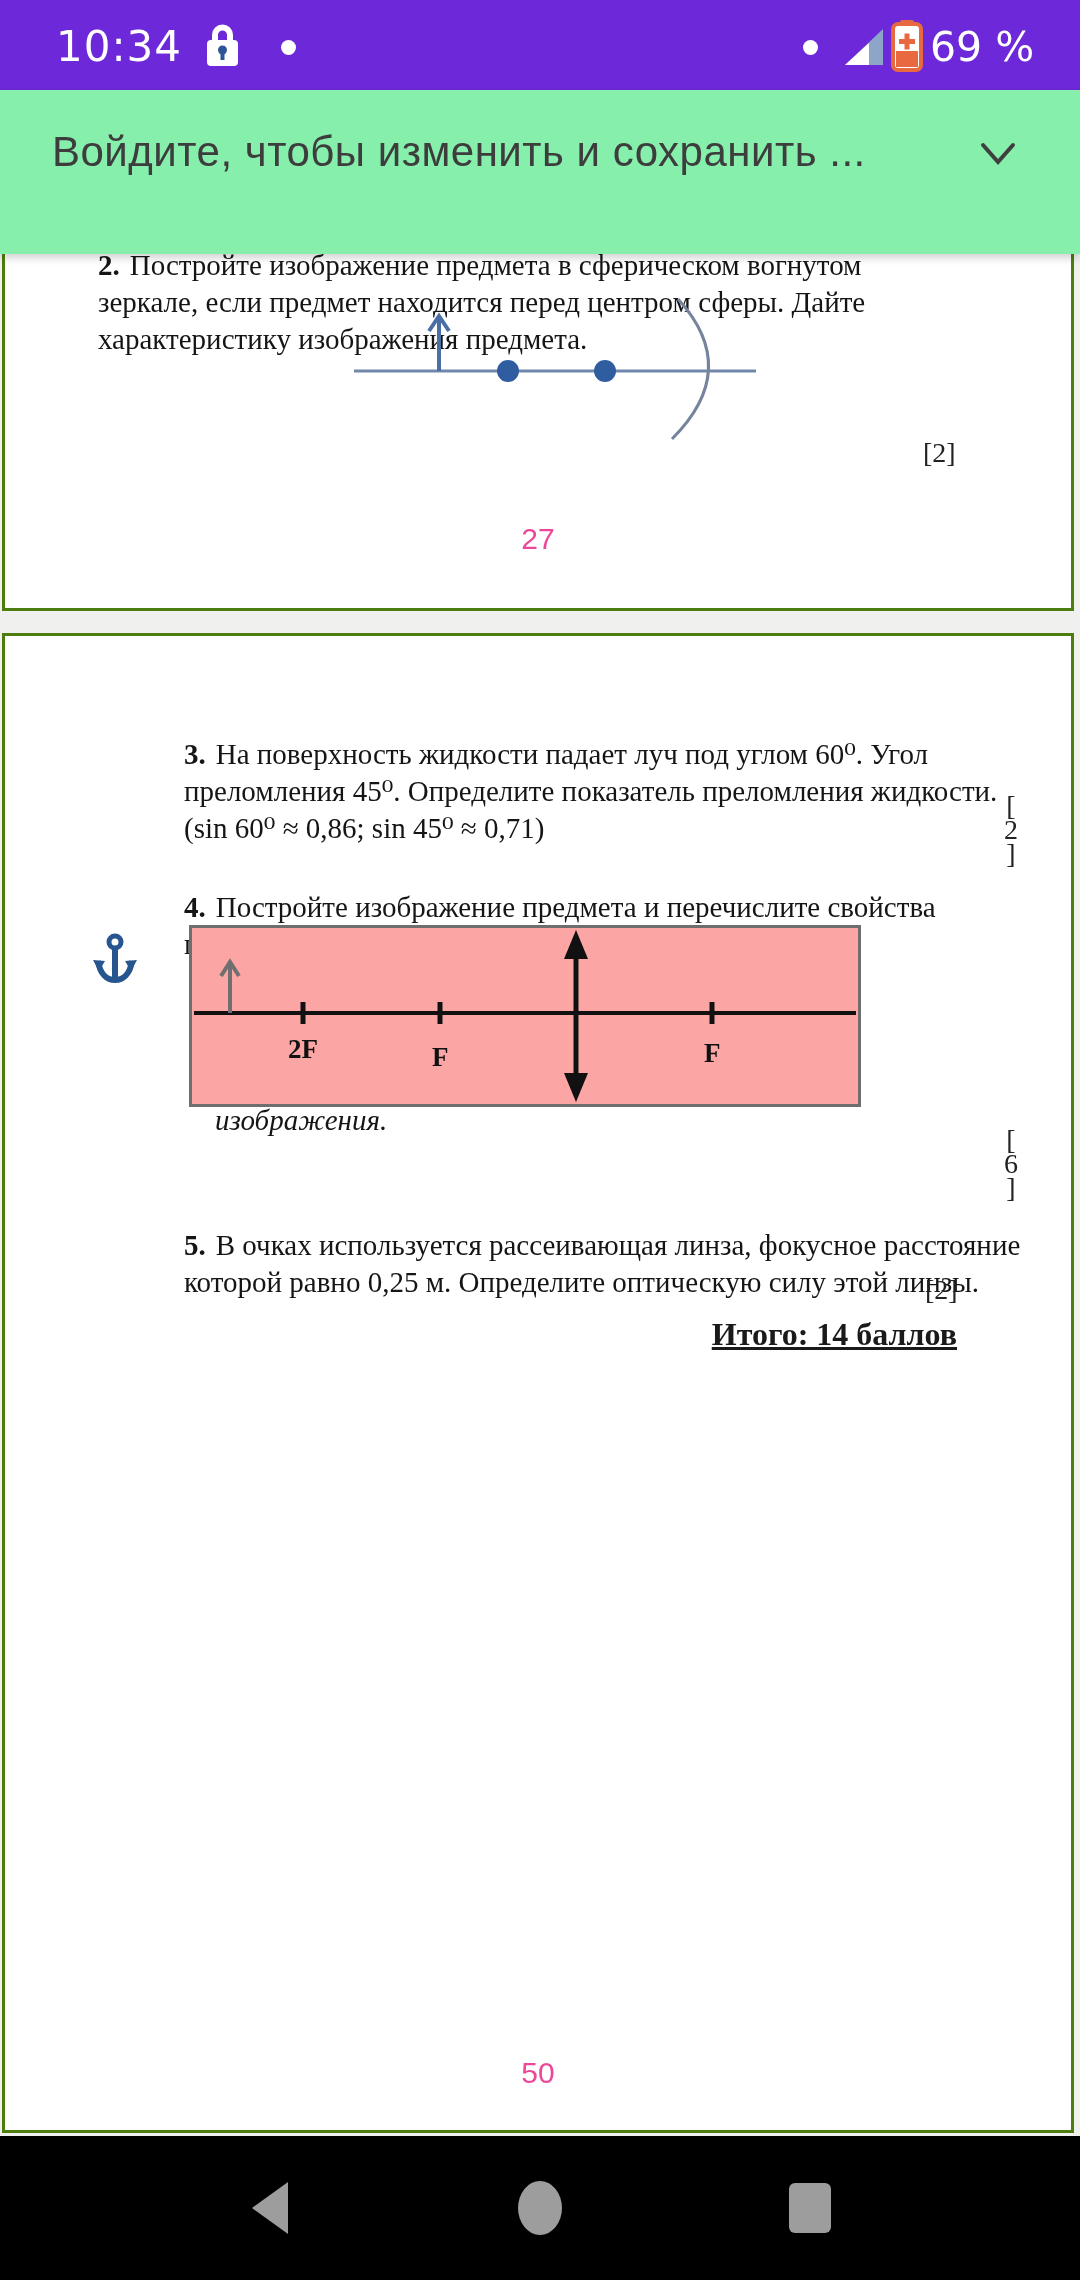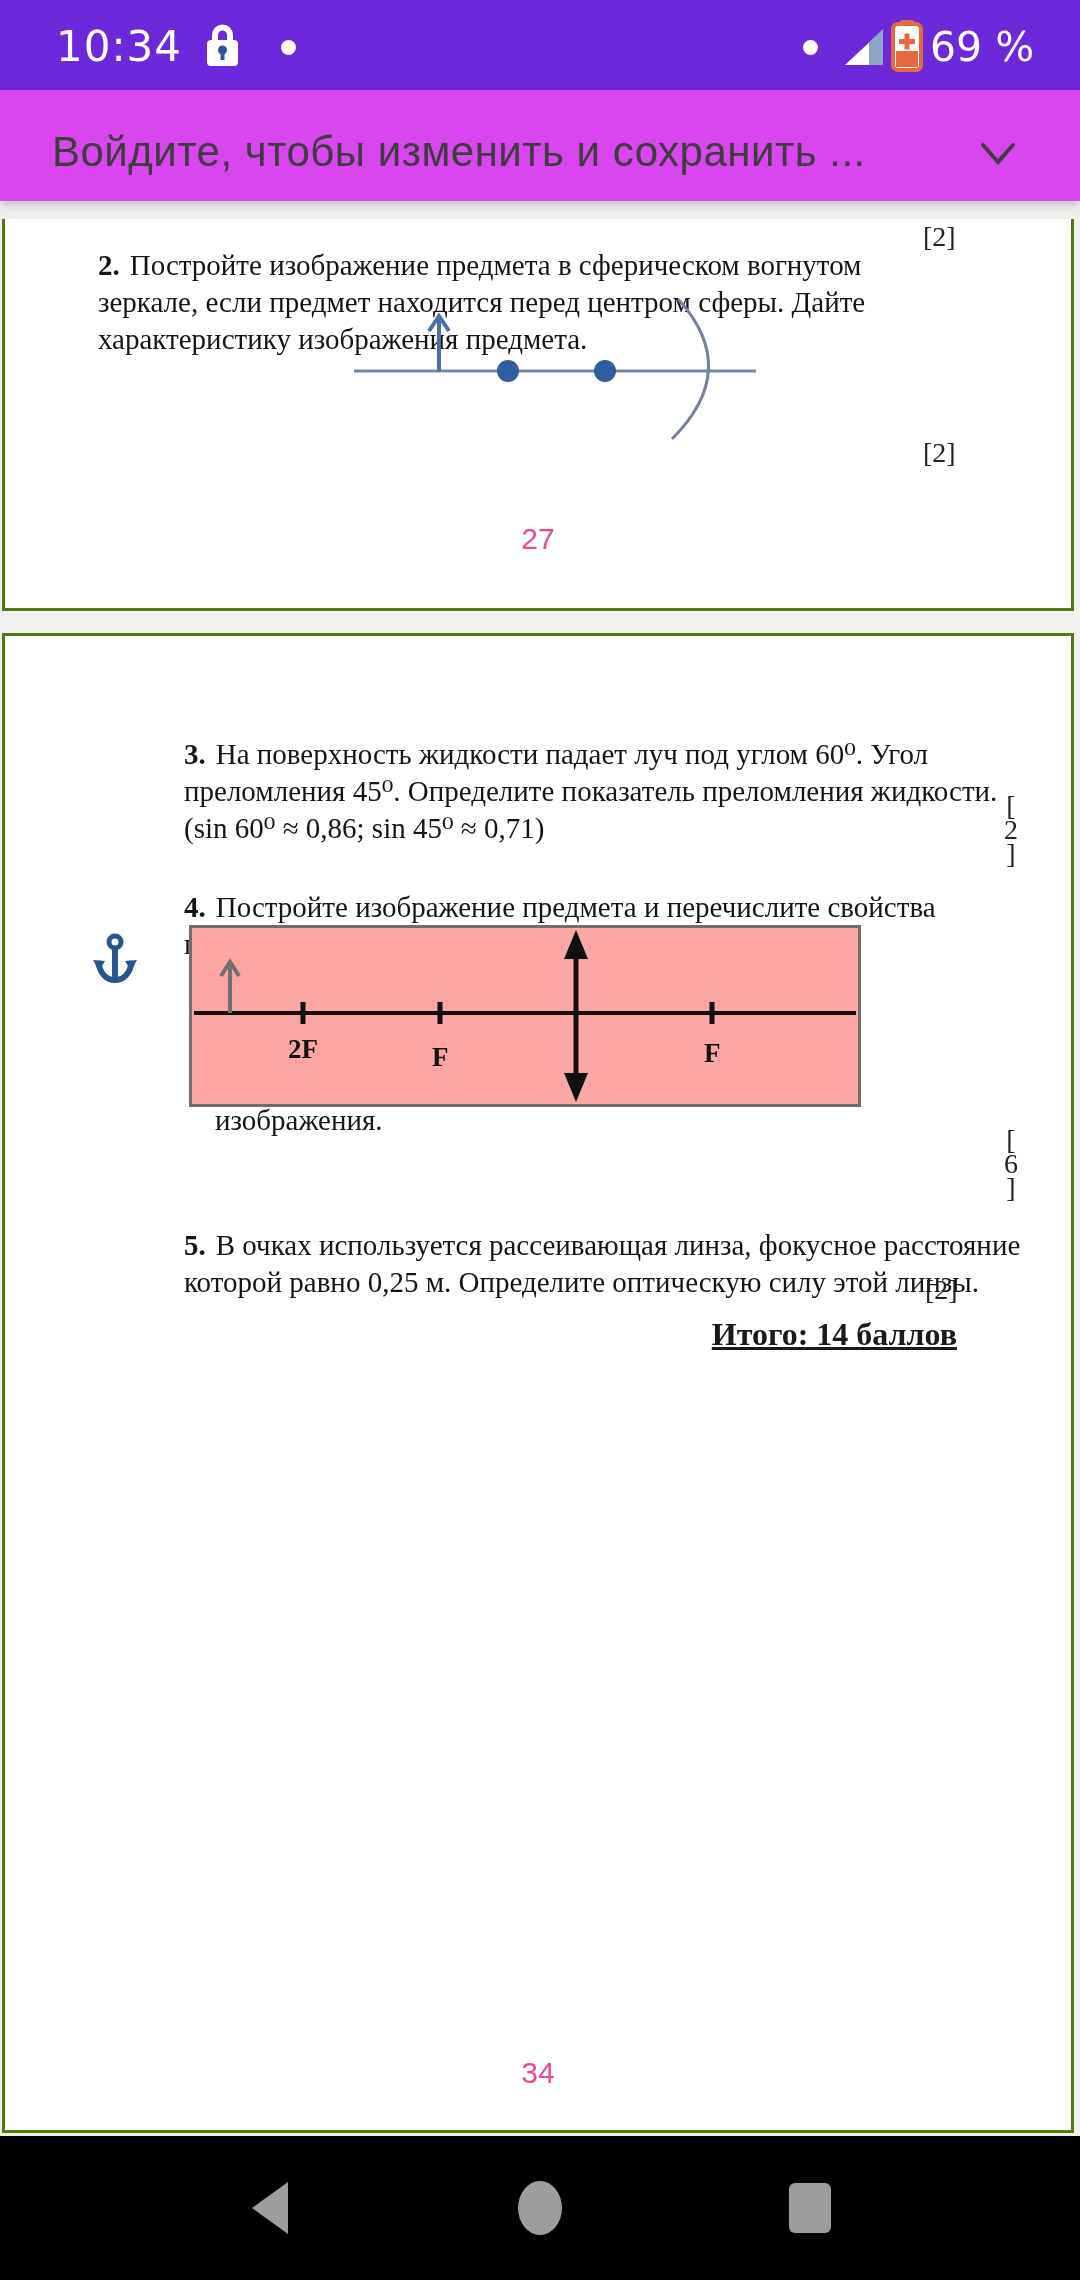--- a/index.html
+++ b/index.html
@@ -21,22 +21,22 @@
     border-radius:50%; background:#fff; }
   .sb-dot-right { position:absolute; left:803px; top:40px; width:15px; height:15px;
     border-radius:50%; background:#fff; }
   .sb-signal { position:absolute; left:843px; top:27px; }
   .sb-battery { position:absolute; left:890px; top:20px; }
   .sb-percent { position:absolute; left:930px; top:23px; font-size:41px;
     font-family:"DejaVu Sans", sans-serif; }
 
   
   .banner {
-    position:absolute; top:90px; left:0; width:1080px; height:111px;
-    background:#d946ef; box-shadow:0 4px 8px rgba(0,0,0,0.18); z-index:5;
+    position:absolute; top:90px; left:0; width:1080px; height:164px;
+    background:#86efac; box-shadow:0 4px 8px rgba(0,0,0,0.18); z-index:5;
   }
   .banner-text {
     position:absolute; left:52px; top:38px; font-size:42px; color:#3d3d3d;
     font-weight:400; letter-spacing:0.5px; white-space:nowrap;
   }
   .banner-chevron { position:absolute; left:980px; top:52px; }
 
   
   .content { position:absolute; top:223px; left:0; width:1080px; height:1913px; background:#f0f0ef; }
   .page {
@@ -176,33 +176,33 @@
           <line x1="520" y1="74" x2="520" y2="96" stroke="#111" stroke-width="5"></line>
           <line x1="384" y1="24" x2="384" y2="152" stroke="#111" stroke-width="5"></line>
           <polygon points="384,2 372,31 396,31" fill="#111"></polygon>
           <polygon points="384,174 372,145 396,145" fill="#111"></polygon>
         </svg>
         <span class="lens-label lbl-2f">2F</span>
         <span class="lens-label lbl-f1">F</span>
         <span class="lens-label lbl-f2">F</span>
       </div>
 
-      <span class="doc-par izobr" style="position:absolute;">изображения.</span>
+      <span class="doc-par izobr" style="position:absolute;font-style:italic;">изображения.</span>
 
       <span class="mark mark-vert p2-mark-q4">[
 6
 ]</span>
 
       <p class="doc-par q5"><b>5.</b><span>В очках используется рассеивающая линза, фокусное расстояние которой равно 0,25 м. Определите оптическую силу этой линзы.</span></p>
 
       <span class="mark p2-mark-q5">[2]</span>
 
       <div class="totals">Итого: 14 баллов</div>
 
-      <div class="page-num p2-num">34</div>
+      <div class="page-num p2-num">50</div>
     </div>
 
     <span class="anchor">
       <svg width="46" height="52" viewBox="0 0 46 52">
         <circle cx="23" cy="9" r="6" fill="none" stroke="#27558f" stroke-width="5"></circle>
         <line x1="23" y1="15" x2="23" y2="45" stroke="#27558f" stroke-width="6"></line>
         <path d="M6 28 C8 41 15 47 23 47 C31 47 38 41 40 28" fill="none" stroke="#27558f" stroke-width="6"></path>
         <polygon points="1,27 13,28 7,38" fill="#27558f"></polygon>
         <polygon points="45,27 33,28 39,38" fill="#27558f"></polygon>
       </svg>

